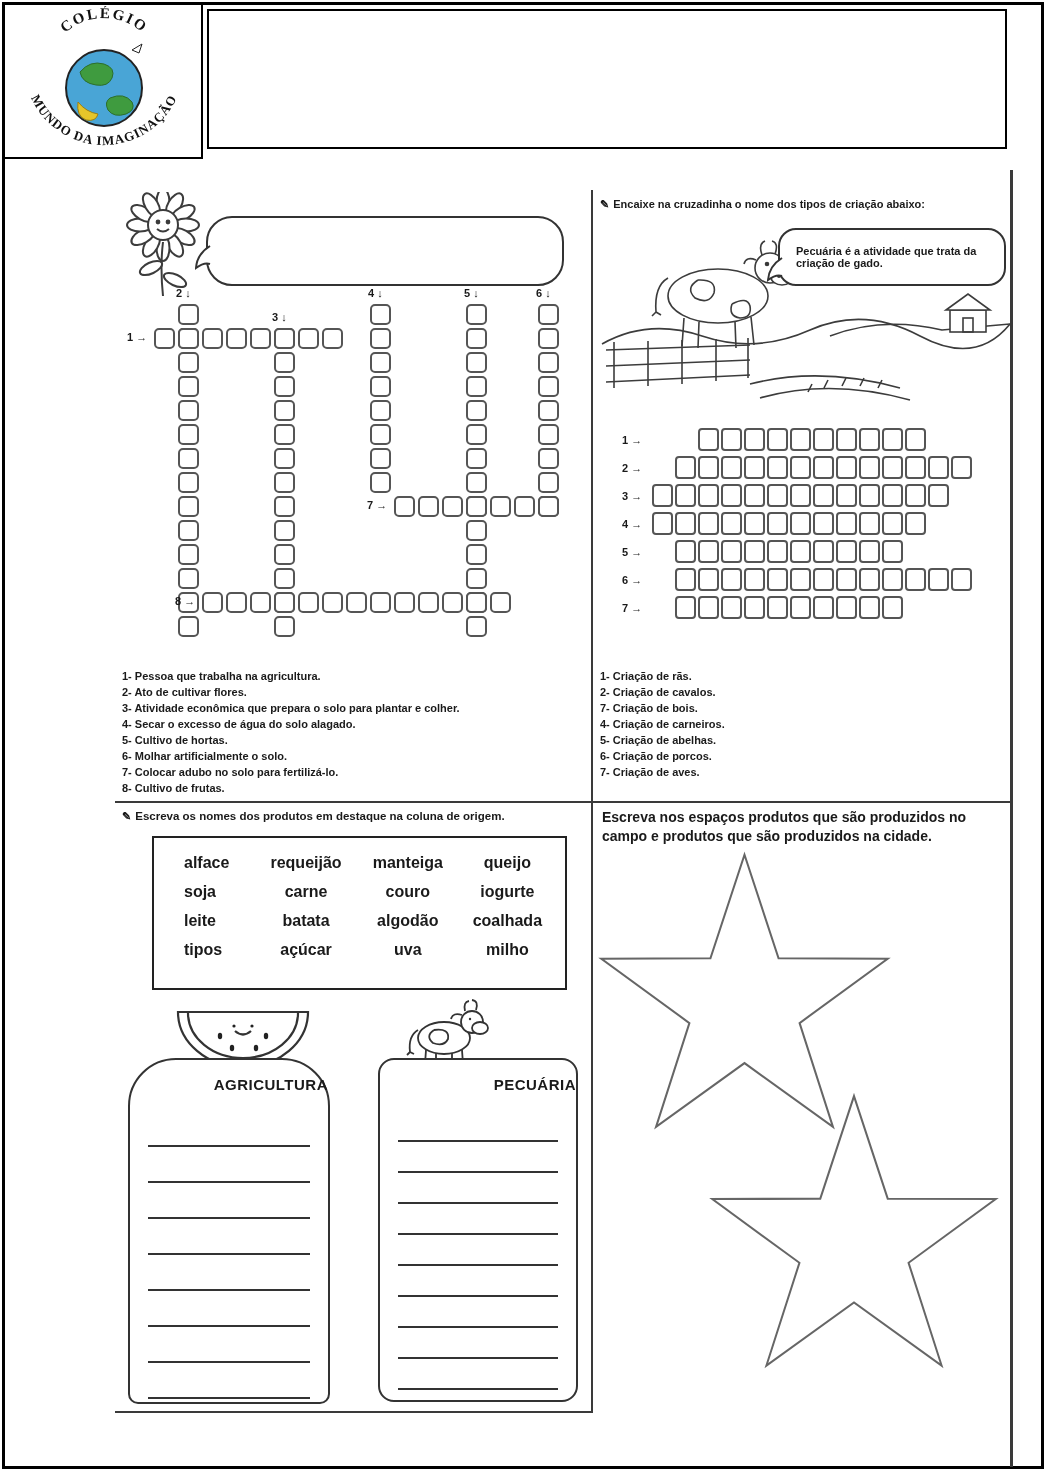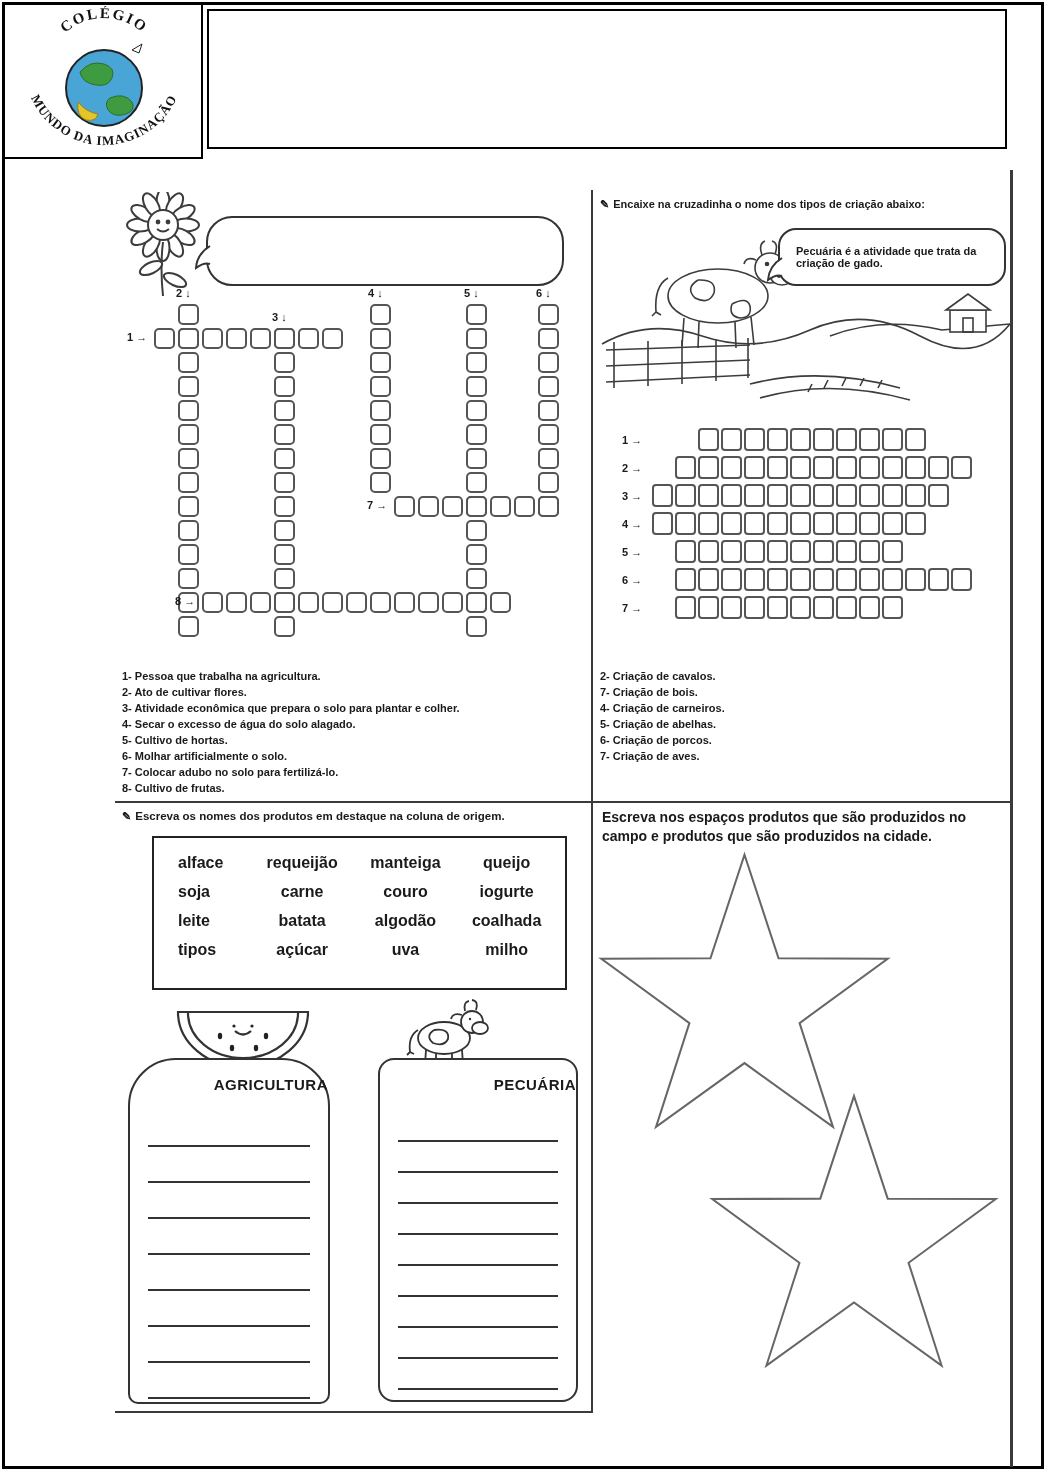--- a/index.html
+++ b/index.html
@@ -41,21 +41,21 @@
               margin-right:2px; background:#fff; flex:none; }
 
   
   .clues { position:absolute; }
   .clue { font-size:11px; font-weight:bold; line-height:16px; }
 
   
   .word-box { position:absolute; left:152px; top:836px; width:415px; height:154px;
               border:2.5px solid #222; background:#fff; }
   .products { display:grid; grid-template-columns:0.95fr 1.15fr 1.2fr 1.1fr;
-              padding:16px 10px 10px 14px; row-gap:11px; }
+              padding:16px 10px 10px 20px; row-gap:11px; }
   .product-word { font-size:16px; font-weight:bold; text-align:center; }
   .products span:nth-child(4n+1) { text-align:left; padding-left:10px; }
 
   
   .answer-box { position:absolute; border:2.5px solid #333; background:#fff;
                 border-radius:48px 48px 10px 10px; }
   .answer-title { text-align:right; margin-top:16px; font-size:15px; font-weight:bold;
                   letter-spacing:.5px; }
   .rules { margin-top:18px; padding:0 18px; }
   .rule { height:36px; border-bottom:2px solid #333; }
@@ -404,20 +404,21 @@
           <span class="cw2-cell"></span>
           <span class="cw2-cell"></span>
           <span class="cw2-cell"></span>
           <span class="cw2-cell"></span>
           <span class="cw2-cell"></span>
         </span>
       </div>
     </div>
 
   <div class="clues" style="left:600px; top:668px; width:390px;">
+      <div class="clue">1- Criação de rãs.</div>
       <div class="clue">2- Criação de cavalos.</div>
       <div class="clue">7- Criação de bois.</div>
       <div class="clue">4- Criação de carneiros.</div>
       <div class="clue">5- Criação de abelhas.</div>
       <div class="clue">6- Criação de porcos.</div>
       <div class="clue">7- Criação de aves.</div>
     </div>
 
   <div class="instr" style="left:122px; top:810px; width:470px; font-size:11.5px;">
     <span class="pencil">✎</span><span>Escreva os nomes dos produtos em destaque na coluna de origem.</span>

